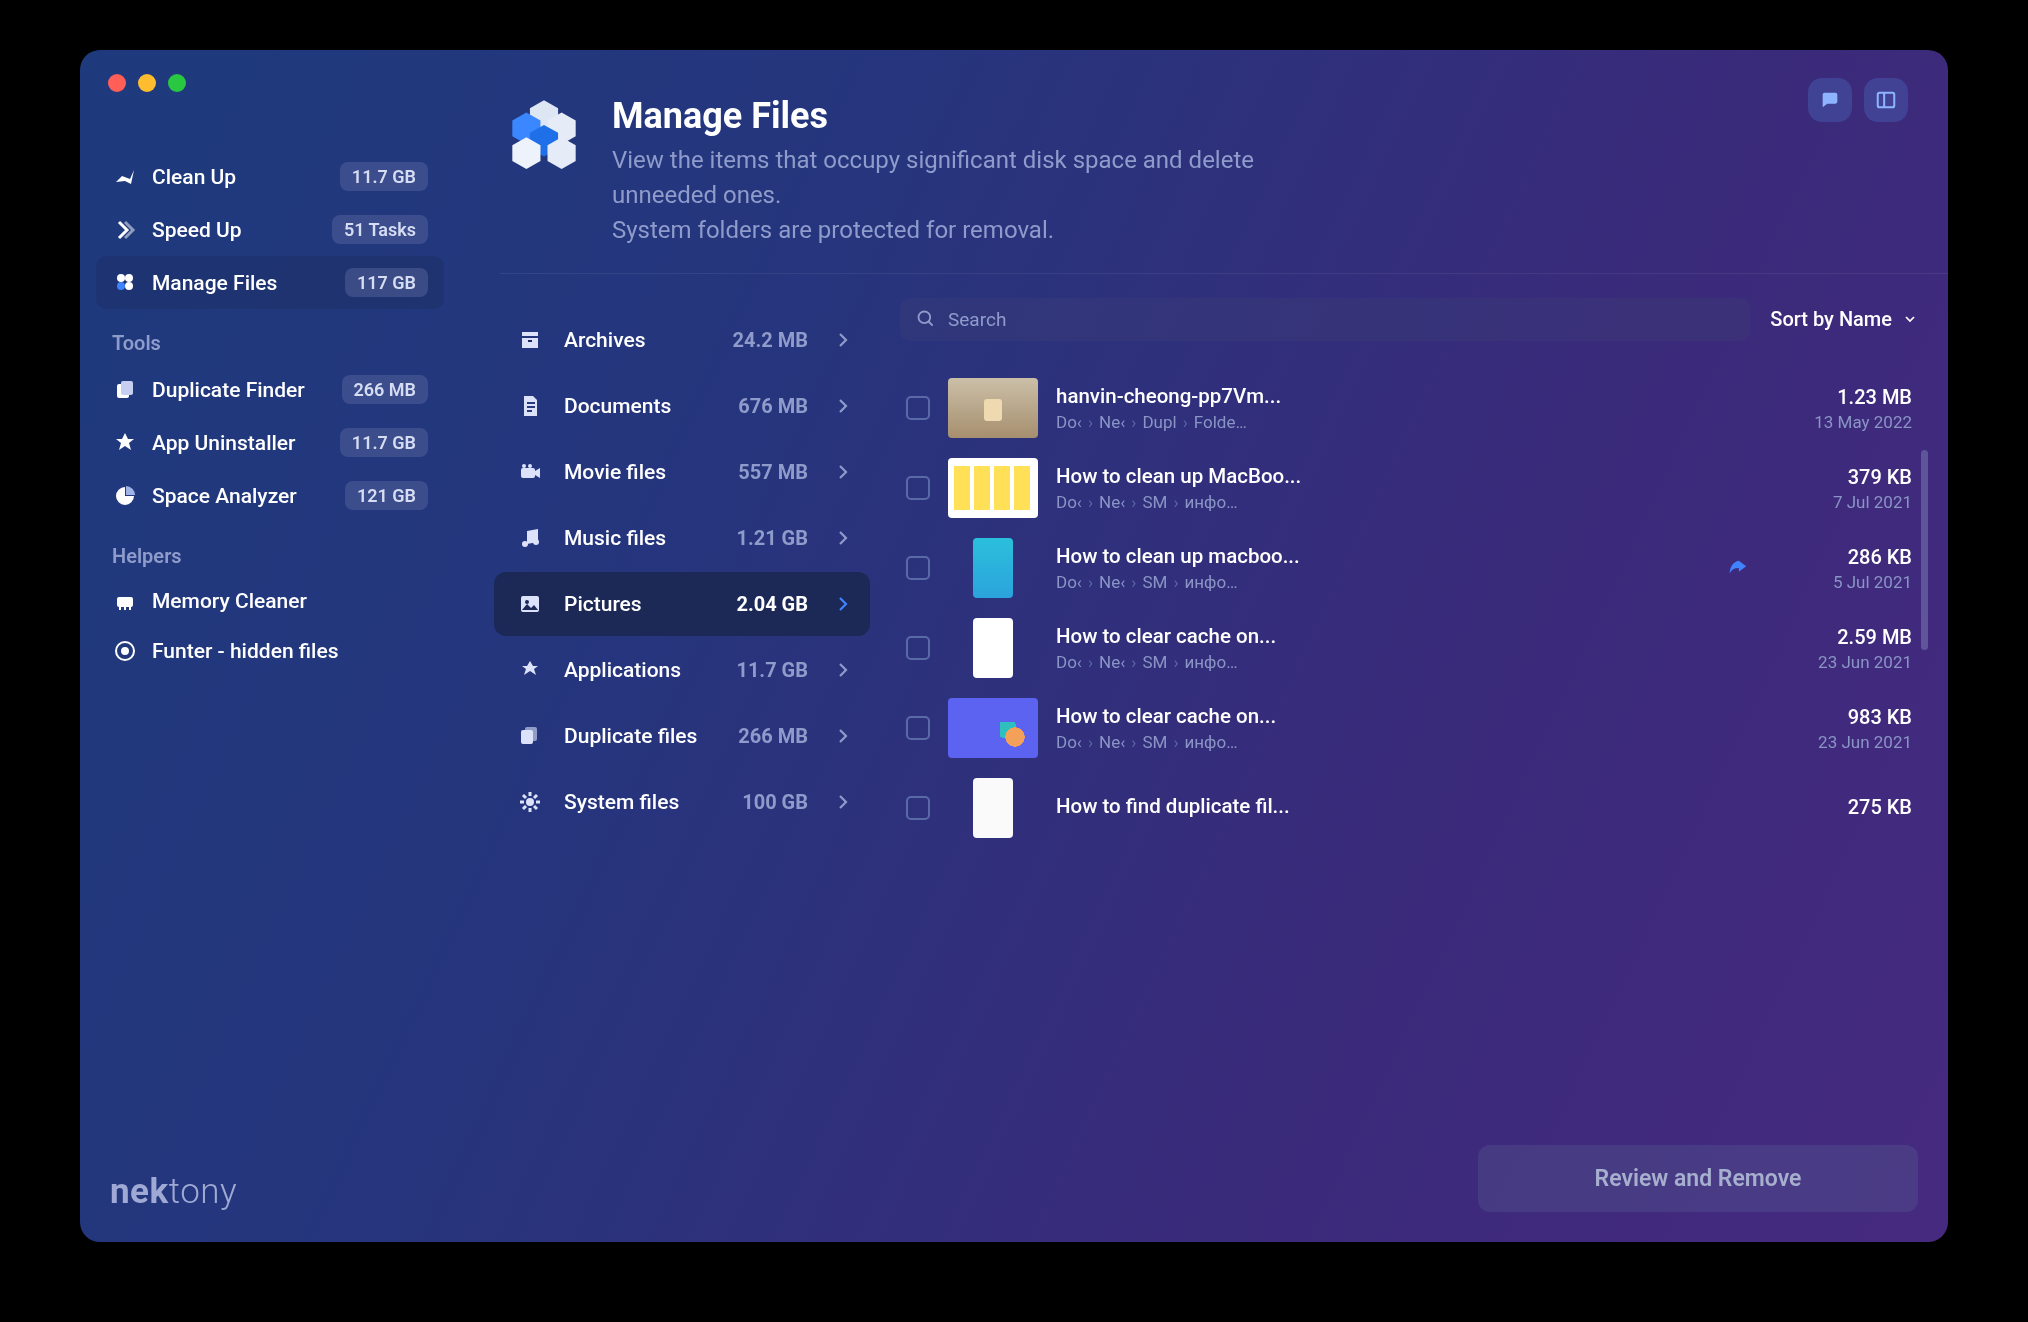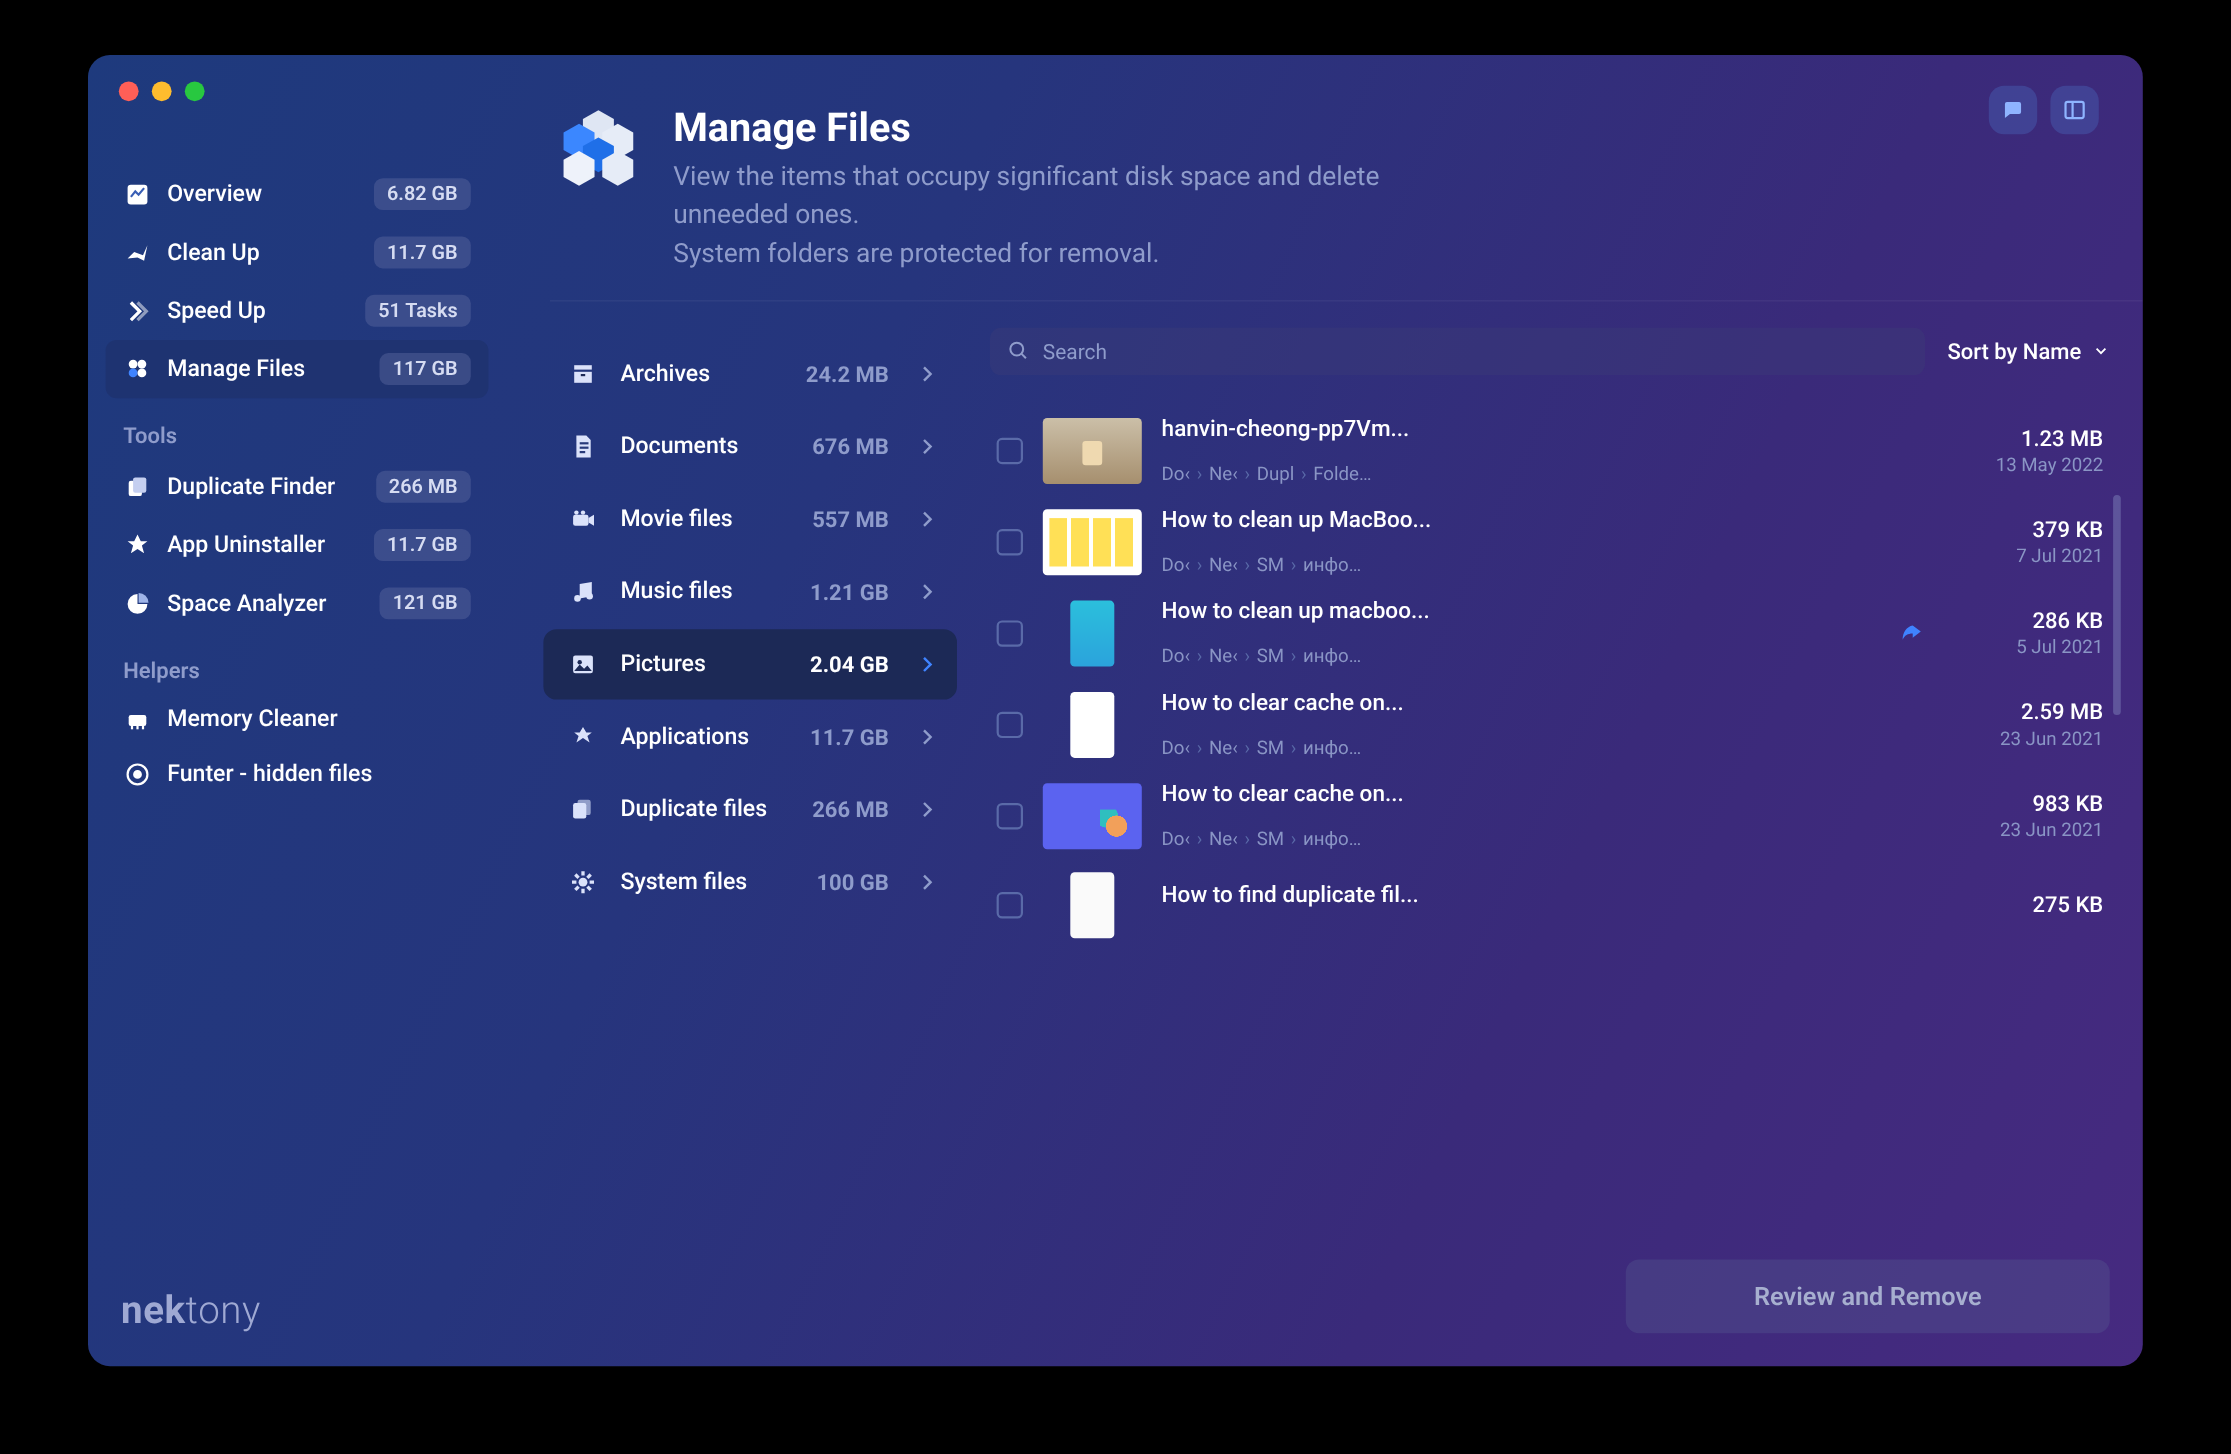--- a/index.html
+++ b/index.html
@@ -57,21 +57,21 @@
 .t1::after{content:""; position:absolute;left:40%;top:35%;width:18px;height:22px;background:#efd9b0;border-radius:3px;}
 .t2{ background:#fff; position:relative;}
 .t2::before{content:"";position:absolute;inset:8px 6px;background:repeating-linear-gradient(90deg,#ffe056 0 16px,#fff 16px 20px);}
 .t3{ width:40px; height:60px; margin:0 25px; background:linear-gradient(#2bbfdc,#2ba3dc);}
 .t4{ width:40px; height:60px; margin:0 25px; background:#fff;}
 .t5{ background:#5b63f0; position:relative;}
 .t5::after{content:"";position:absolute;right:8px;bottom:6px;width:30px;height:30px;background:radial-gradient(circle,#f2a05a 45%,transparent 46%),radial-gradient(circle at 20% 20%,#2fbfbf 30%,transparent 31%);}
 .t6{ width:40px; height:60px; margin:0 25px; background:#fafafa;}
 .f-info{ flex:1; min-width:0; }
 .f-name{ color:#fff; font-size:20.5px; font-weight:500; white-space:nowrap; overflow:hidden; text-overflow:ellipsis; }
-.f-path{ color:#8a95c5; font-size:17px; display:flex; gap:6px; margin-top:19px; white-space:nowrap; overflow:hidden;}
+.f-path{ color:#8a95c5; font-size:17px; display:flex; gap:6px; margin-top:4px; white-space:nowrap; overflow:hidden;}
 .f-path .seg{ overflow:hidden; text-overflow:ellipsis; max-width:55px;}
 .f-path .gt{ color:#5a6aa8;}
 .f-meta{ text-align:right; flex-shrink:0; min-width:140px;}
 .f-size{ color:#fff; font-size:20px; font-weight:500;}
 .f-date{ color:#8a95c5; font-size:17px; margin-top:3px;}
 .share-ico{ color:#3f83ff; margin-left:-30px; margin-right:6px;}
 
 .footer { padding:24px 30px 30px; display:flex; justify-content:flex-end;}
 .review-btn{ background:rgba(90,100,150,.3); color:#a7afcf; padding:20px 60px; border-radius:12px; font-size:23px; font-weight:600; border:none; min-width:440px;}
 
@@ -98,30 +98,20 @@
     <div class="top-btn">
       <svg width="22" height="22" viewBox="0 0 24 24" fill="none" stroke="currentColor" stroke-width="2.2">
           <rect x="3" y="4" width="18" height="16" rx="2"></rect>
           <line x1="10" y1="4" x2="10" y2="20"></line>
         </svg>
     </div>
   </div>
 
   <aside class="sidebar">
     <div class="nav-list" id="nav-main">
-        <div class="nav-item">
-          <span class="icon">
-            <svg width="24" height="24" viewBox="0 0 24 24" fill="currentColor">
-              <rect x="3" y="3" width="18" height="18" rx="3" fill="#fff"></rect>
-              <path d="M6 14l4-5 3 3 5-6" stroke="#3a5fb5" stroke-width="2" fill="none"></path>
-            </svg>
-          </span>
-    <span>Overview</span>
-    <span class="badge">6.82 GB</span>
-        </div>
         <div class="nav-item">
           <span class="icon">
             <svg width="24" height="24" viewBox="0 0 24 24" fill="#fff">
               <path d="M3 17l6-6 8 3L21 5l-3 14-6-3z"></path>
             </svg>
           </span>
     <span>Clean Up</span>
     <span class="badge">11.7 GB</span>
         </div>
         <div class="nav-item">

